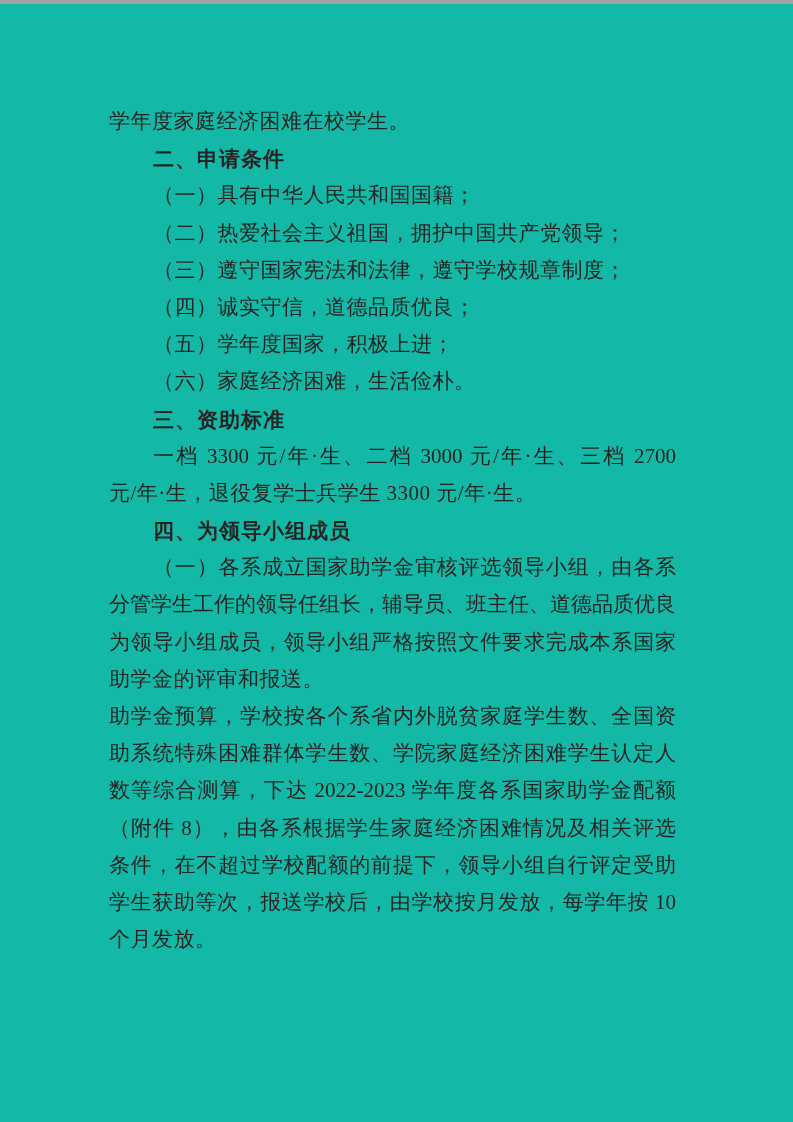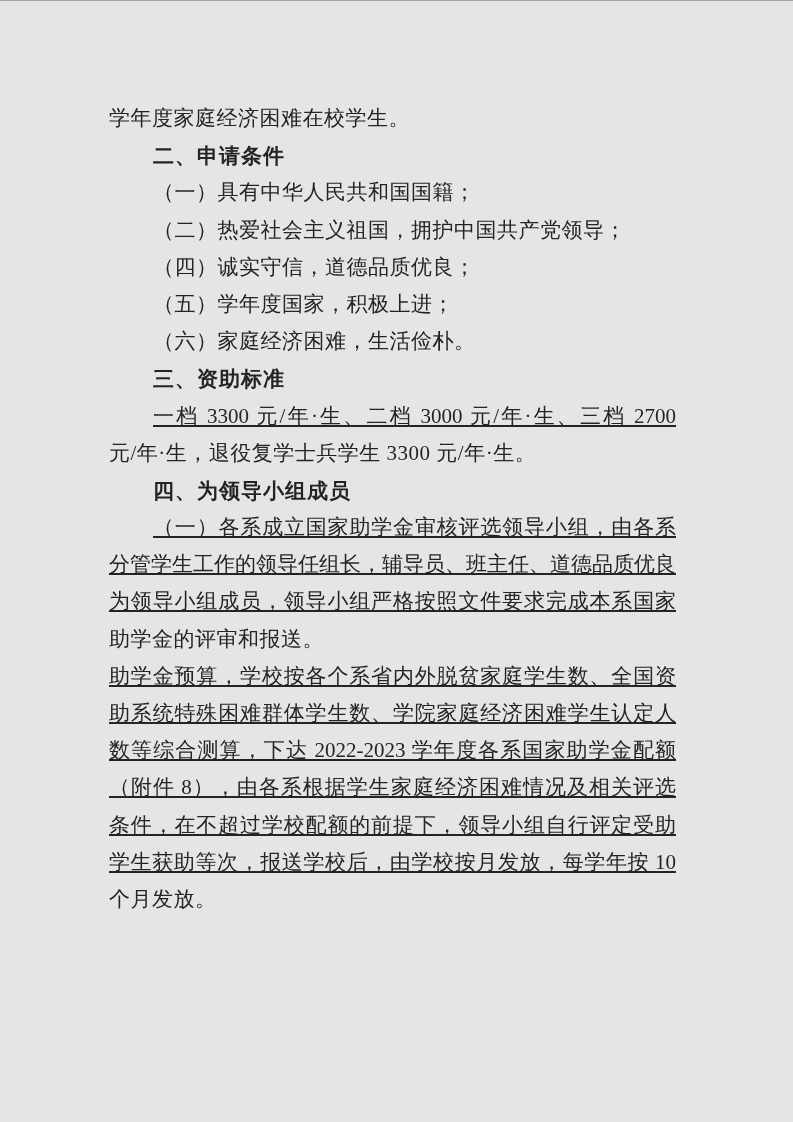--- a/index.html
+++ b/index.html
@@ -4,23 +4,23 @@
 <style>
   html, body {
     margin: 0;
     padding: 0;
     background: #ffffff;
   }
   .page {
     position: relative;
     width: 793px;
     height: 1122px;
-    background: #e5e5e5;
+    background: #14b8a6;
     overflow: hidden;
-    border-top: 1px solid #a3a3a3;
+    border-top: 4px solid #a3a3a3;
     box-sizing: border-box;
   }
   .doc {
     position: absolute;
     left: 109px;
     top: 99px;
     width: 567px;
     color: #242424;
     font-family: "Liberation Serif", "DejaVu Serif", serif;
     font-size: 21px;
@@ -35,38 +35,38 @@
   
   .ind {
     text-indent: 44px;
   }
   
   .fill {
     white-space: normal;
     letter-spacing: normal;
     text-align: justify;
     text-align-last: justify;
-    text-decoration: underline;
   }
   
   .h {
     font-family: "Liberation Sans", "DejaVu Sans", sans-serif;
     font-weight: 700;
     letter-spacing: 1px;
   }
 </style>
 </head>
 <body>
 
 <div class="page">
   <div class="doc">
     <div class="line">学年度家庭经济困难在校学生。</div>
     <div class="line h ind">二、申请条件</div>
     <div class="line ind">（一）具有中华人民共和国国籍；</div>
     <div class="line ind">（二）热爱社会主义祖国，拥护中国共产党领导；</div>
+    <div class="line ind">（三）遵守国家宪法和法律，遵守学校规章制度；</div>
     <div class="line ind">（四）诚实守信，道德品质优良；</div>
     <div class="line ind">（五）学年度国家，积极上进；</div>
     <div class="line ind">（六）家庭经济困难，生活俭朴。</div>
     <div class="line h ind">三、资助标准</div>
     <div class="line ind fill">一档 3300 元/年·生、二档 3000 元/年·生、三档 2700</div>
     <div class="line">元/年·生，退役复学士兵学生 3300 元/年·生。</div>
     <div class="line h ind">四、为领导小组成员</div>
     <div class="line ind fill">（一）各系成立国家助学金审核评选领导小组，由各系</div>
     <div class="line fill">分管学生工作的领导任组长，辅导员、班主任、道德品质优良</div>
     <div class="line fill">为领导小组成员，领导小组严格按照文件要求完成本系国家</div>

